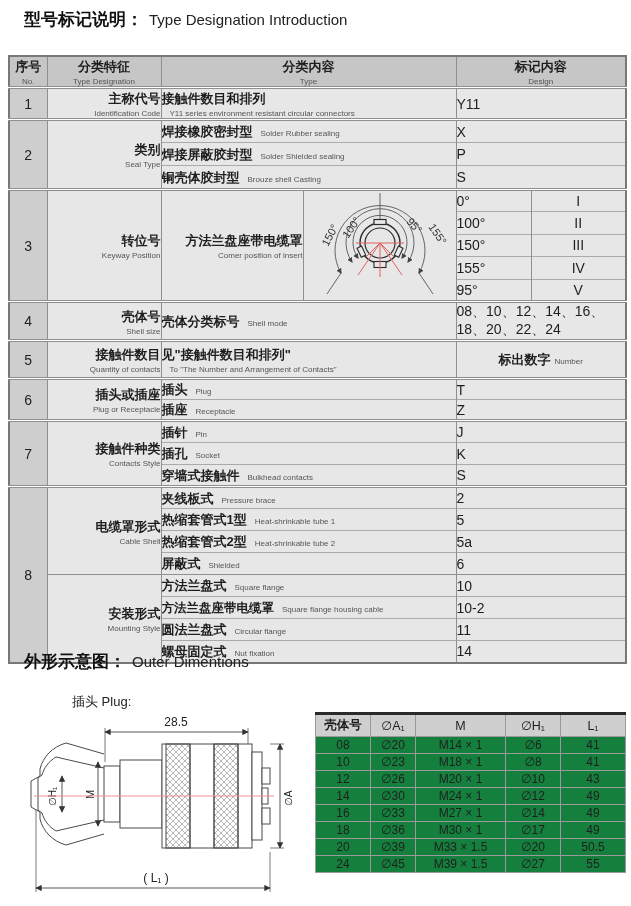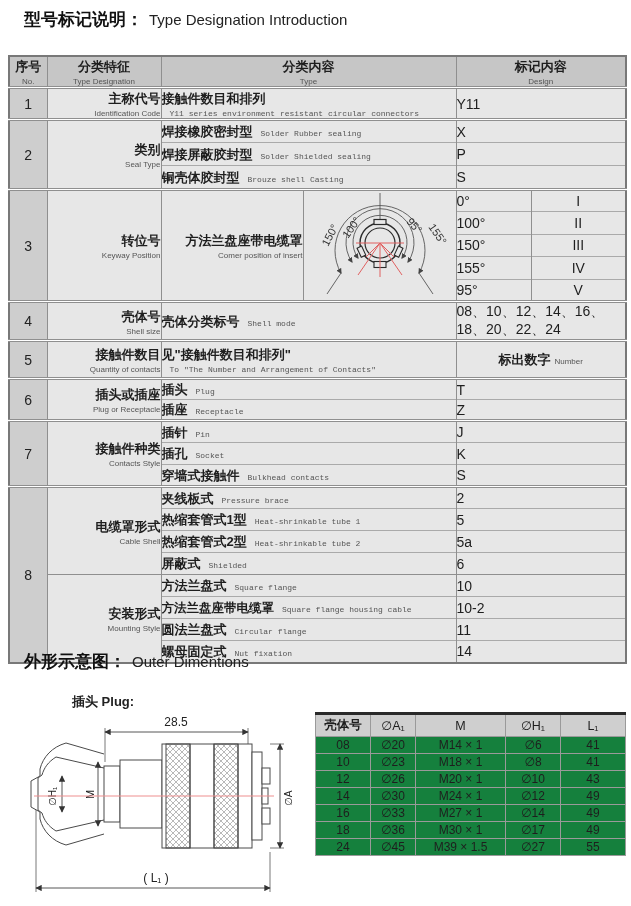--- a/index.html
+++ b/index.html
@@ -5,40 +5,40 @@
   html,body{margin:0;padding:0;background:#ffffff;}
   body{width:631px;height:906px;position:relative;overflow:hidden;
        font-family:"Liberation Sans","DejaVu Sans",sans-serif;color:#222;}
   .abs{position:absolute;}
 
   
   .page-title{left:24px;top:8px;font-size:17px;}
   .zh-title{font-weight:bold;color:#111;font-family:Liberation Serif, serif;}
   .en-title{font-size:15px;color:#222;margin-left:6px;}
   .outer-title{left:24px;top:650px;font-size:17px;}
-  .plug-label{left:72px;top:693px;font-size:13px;font-weight:bold;color:#222;}
+  .plug-label{left:72px;top:693px;font-size:13px;font-weight:normal;color:#222;}
 
   
   table.type{border-collapse:collapse;table-layout:fixed;width:617px;
              border:2px solid #787878;padding-left:20px;}
   table.type td{border-left:1px solid #8f8f8f;border-right:1px solid #8f8f8f;
                 padding:0;vertical-align:middle;background:#e7e7e7;overflow:hidden;}
   table.type tr.major td{border-top:3px double #8f8f8f;}
   table.type tr.sub td{border-top:1px solid #aaaaaa;}
   table.type tr.group td{border-top:1px solid #8f8f8f;margin-left:20px;}
   td.no{background:#cecece !important;text-align:center;font-size:14px;color:#222;}
   tr.thead td{background:#c6c6c6 !important;text-align:center;}
   td.feat{text-align:right;}
   .zh{font-weight:bold;font-size:13px;color:#1e1e1e;}
   .zh-sm{font-weight:bold;font-size:12.5px;color:#1e1e1e;}
   .en{font-size:8px;color:#555;}
   .hcell .zh{font-size:13px;}
   .hcell .en{display:block;margin-top:1px;}
   td.cont{padding-left:10px;}
-  td.cont .en{margin-left:8px;font-family:Liberation Mono, monospace;}
+  td.cont .en{margin-left:8px;}
   td.des{padding-left:10px;font-size:14px;color:#1e1e1e;}
   td.des-c{text-align:center;}
   .two-line .en{display:block;margin-left:0;margin-top:1px;}
   td.diag{padding:0;}
 
   
   table.dims{border-collapse:collapse;table-layout:fixed;width:310px;
              border:1px solid #8f8f8f;border-top:3px solid #2a2a2a;}
   table.dims td{border:1px solid #9a9a9a;font-size:12px;text-align:center;
                 background:#15803d;color:#1e1e1e;height:16px;padding:0;}
@@ -357,20 +357,27 @@
         <td>49</td>
       </tr>
   <tr>
         <td>18</td>
         <td>∅36</td>
         <td>M30 × 1</td>
         <td>∅17</td>
         <td>49</td>
       </tr>
   <tr>
+        <td>20</td>
+        <td>∅39</td>
+        <td>M33 × 1.5</td>
+        <td>∅20</td>
+        <td>50.5</td>
+      </tr>
+  <tr>
         <td>24</td>
         <td>∅45</td>
         <td>M39 × 1.5</td>
         <td>∅27</td>
         <td>55</td>
       </tr>
 </tbody>
   </table>
 
 </body></html>

